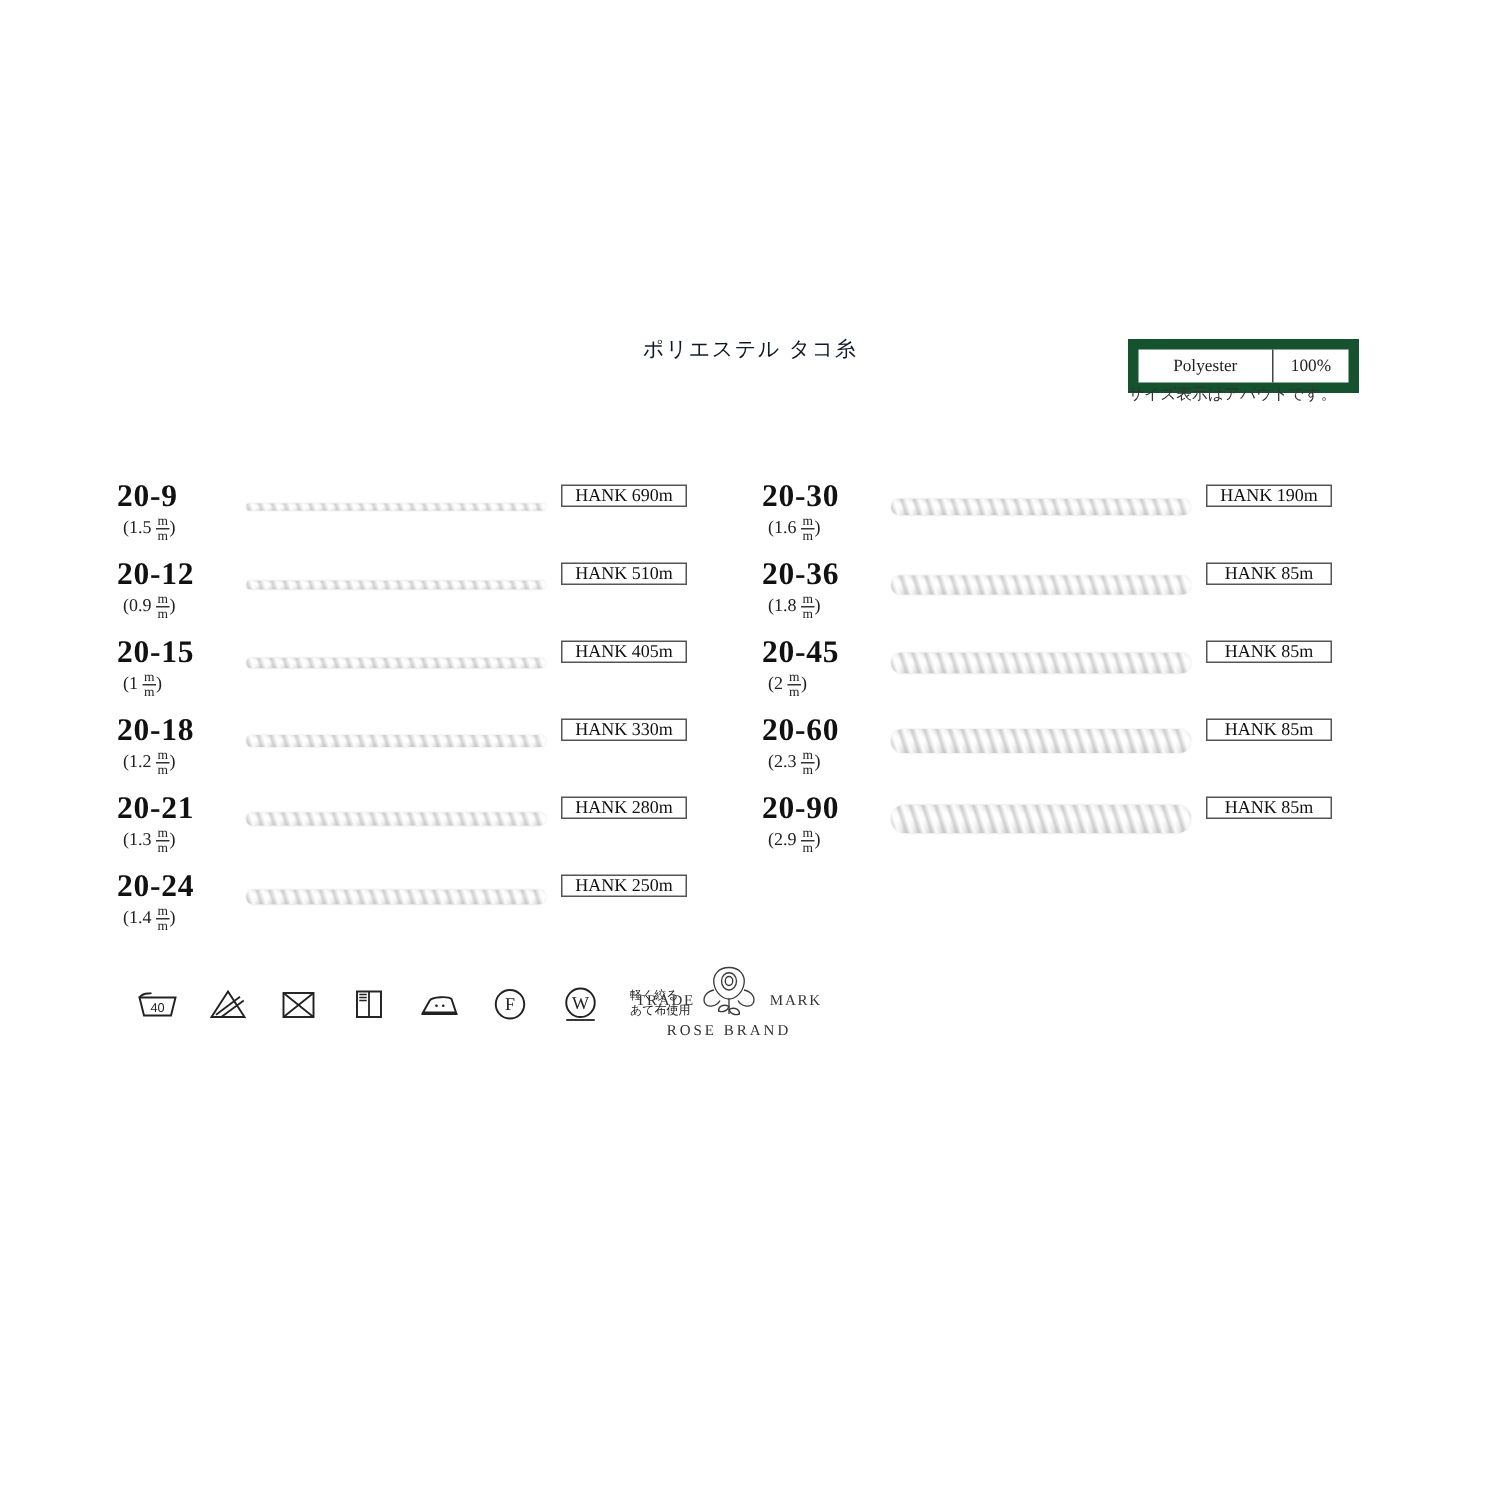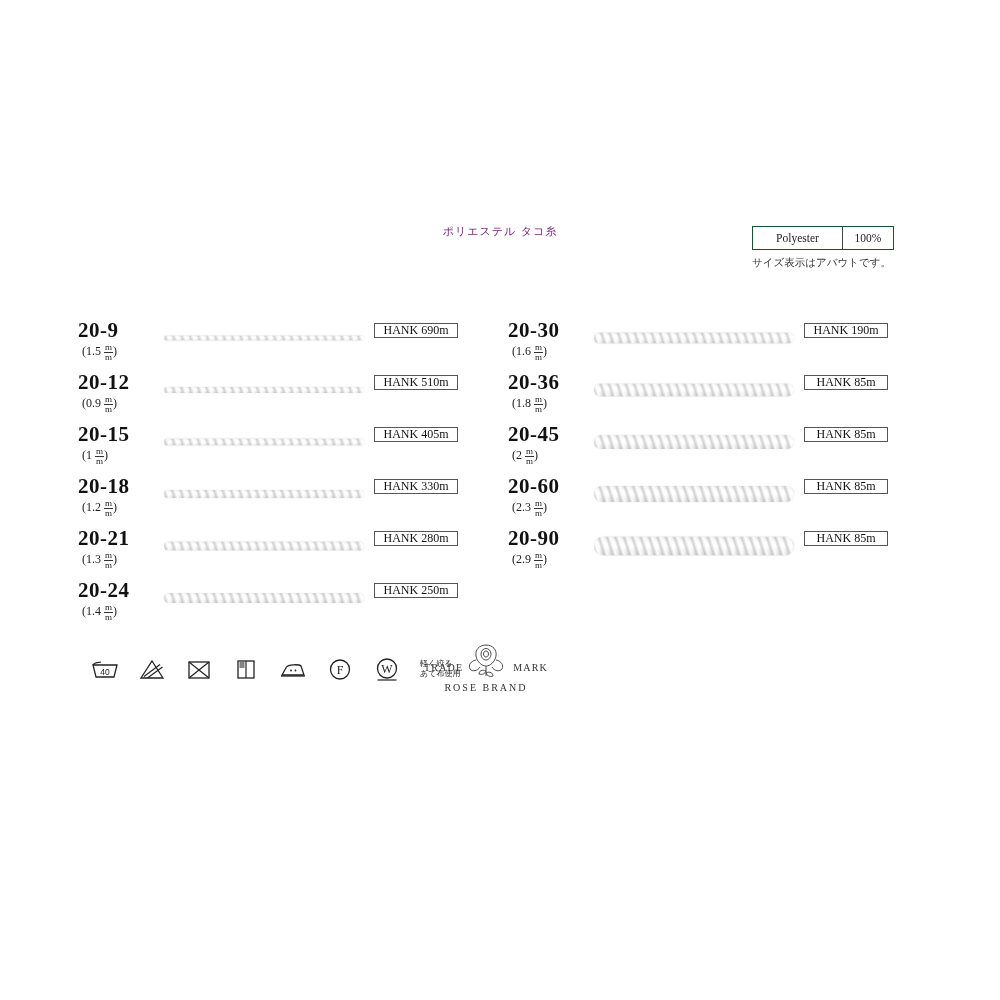--- a/index.html
+++ b/index.html
@@ -34,40 +34,40 @@
   .main-title {
     font-family: "Liberation Sans", sans-serif;
     font-size: 31px;
     letter-spacing: 1.2px;
     color: #222;
     font-weight: 400;
     line-height: 1.05;
   }
   .sub-title-jp {
     font-family: "DejaVu Sans", sans-serif;
-    font-size: 11px;
-    color: #701a75;
+    font-size: 14px;
+    color: #0f172a;
     margin-top: 6px;
     letter-spacing: 1px;
   }
   .sub-title-en {
     font-family: "Liberation Serif", serif;
     font-size: 19px;
     color: #333;
     margin-top: 2px;
     letter-spacing: 0.4px;
   }
 
   .composition-box {
     position: absolute;
     left: 752px;
     top: 226px;
     width: 140px;
     height: 22px;
-    border: 1px solid #14532d;
+    border: 7px solid #14532d;
     display: flex;
     align-items: stretch;
     background: #fff;
   }
   .composition-box .cell-left {
     flex: 1 1 auto;
     display: flex;
     align-items: center;
     justify-content: center;
     font-size: 11.5px;

